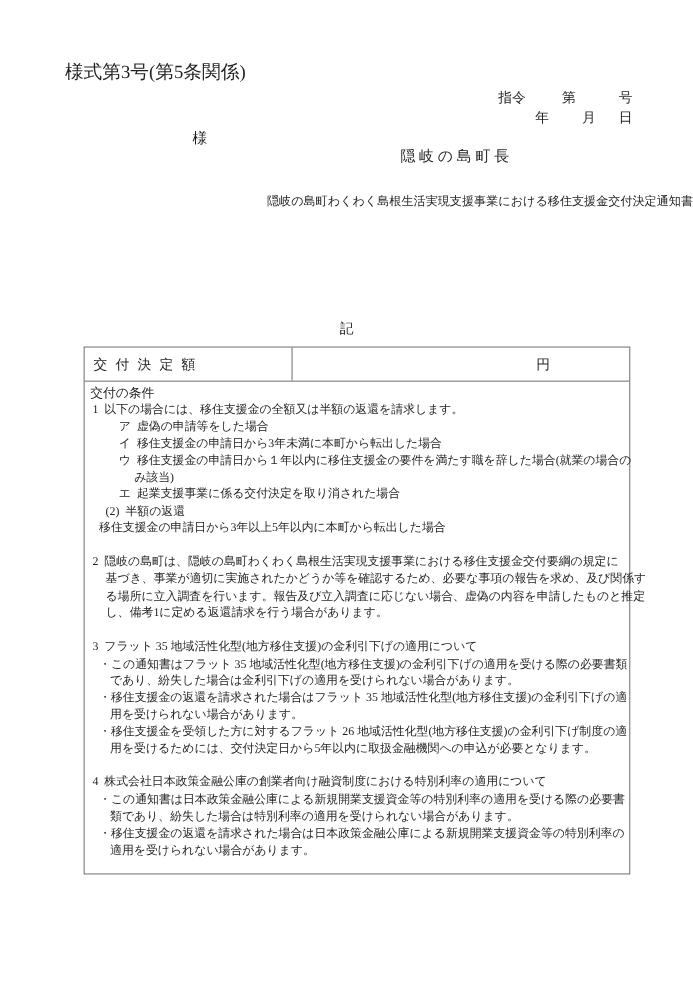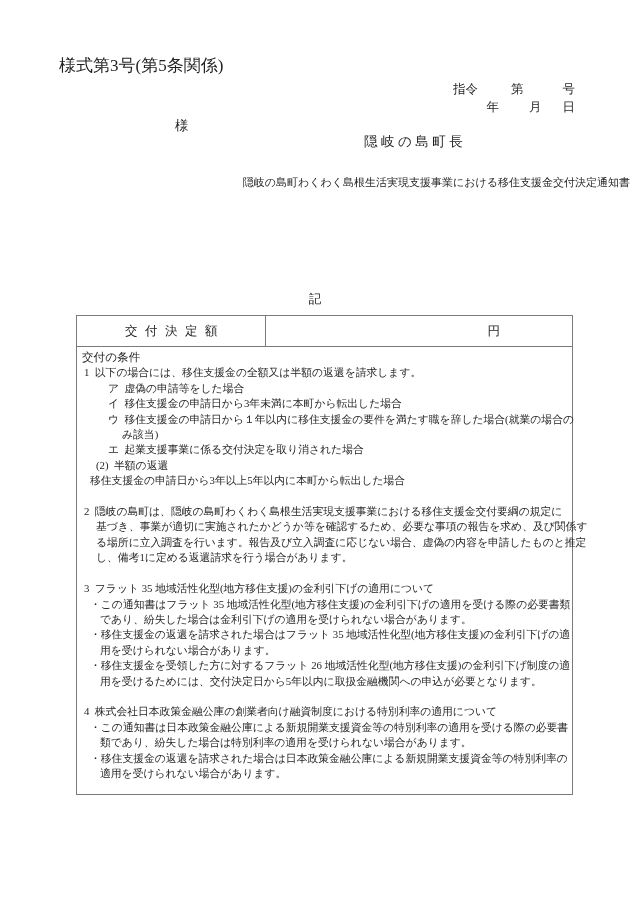--- a/index.html
+++ b/index.html
@@ -28,21 +28,21 @@
   .ki-label  { position:absolute; left:0; right:0; top:291px; text-align:center; font-size:12.5px; }
 
   .grant-table {
     position:absolute; left:76px; top:315px;
     width:497px; height:480px;
     border:1px solid #7a7a7a;
   }
   .row1 { display:flex; height:31px; border-bottom:1px solid #7a7a7a; }
   .cell-label {
     width:189px; border-right:1px solid #7a7a7a;
-    text-align:center; line-height:30px;
+    text-align:left; line-height:30px;
     font-size:12.5px; letter-spacing:7.5px; padding-left:8px;
   }
   .cell-value {
     flex:1; line-height:30px; text-align:right; padding-right:72px;
     font-size:12.5px;
   }
   .row2 { padding:3px 5px 0 5px; }
   .cline { font-size:10.8px; line-height:15.4px; white-space:pre; }
   .cline.i0 { padding-left:0;    font-size:11.6px; }
   .cline.i1 { padding-left:2px;  }

